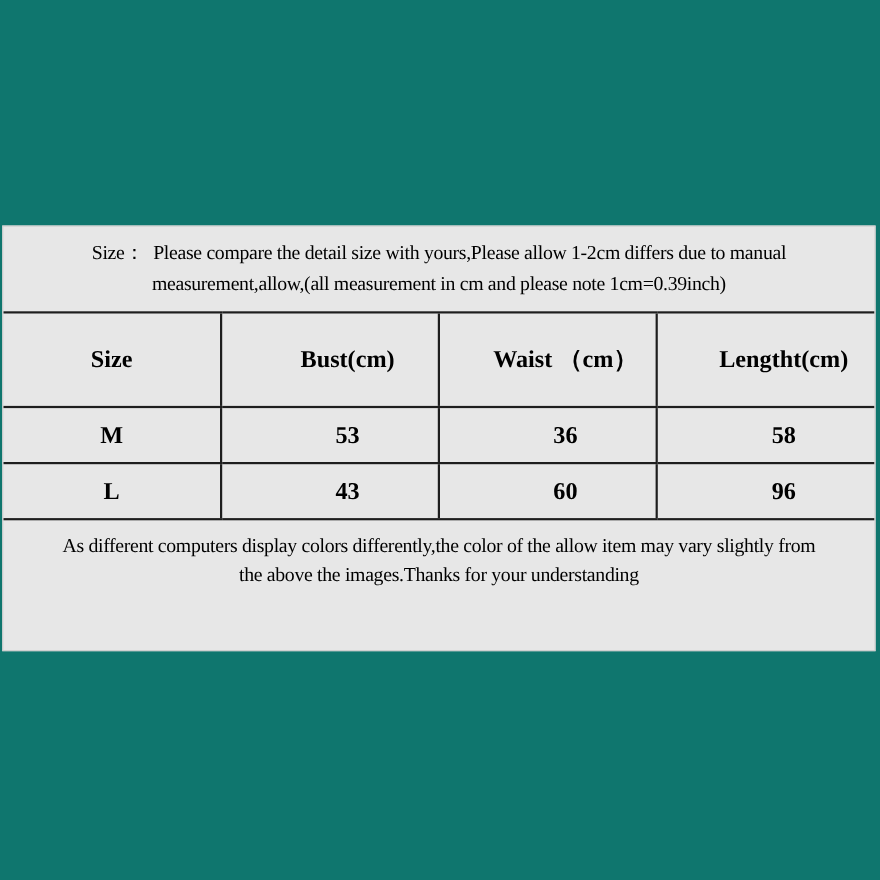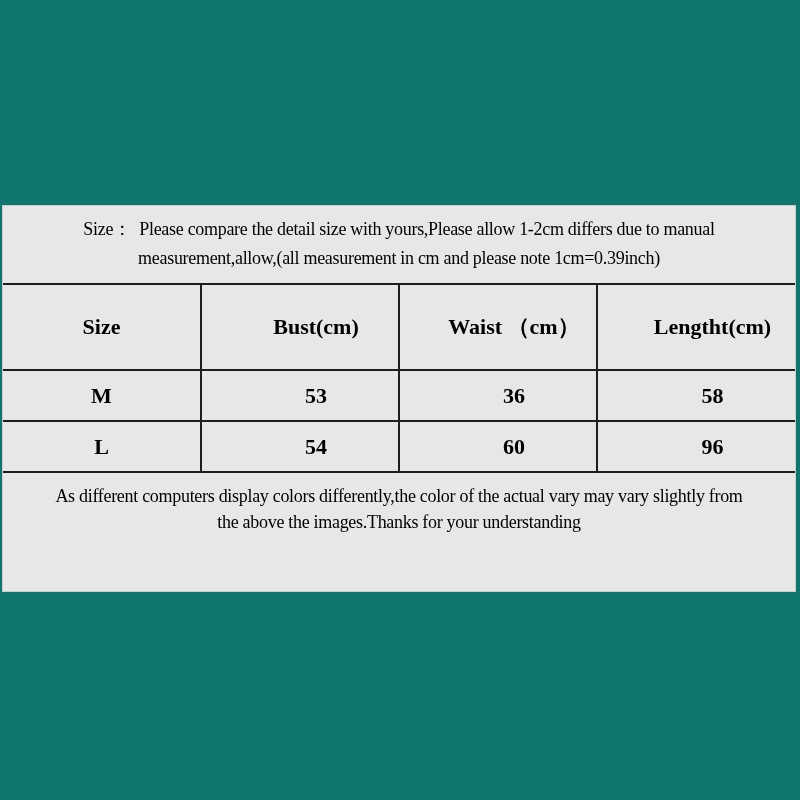--- a/index.html
+++ b/index.html
@@ -61,26 +61,26 @@
       </thead>
       <tbody>
         <tr>
           <td>M</td>
           <td>53</td>
           <td>36</td>
           <td>58</td>
         </tr>
         <tr>
           <td>L</td>
-          <td>54</td>
+          <td>43</td>
           <td>60</td>
           <td>96</td>
         </tr>
       </tbody>
     </table>
 
     <div class="note">
-      <div class="line">As different computers display colors differently,the color of the actual vary may vary slightly from</div>
+      <div class="line">As different computers display colors differently,the color of the allow item may vary slightly from</div>
       <div class="line">the above the images.Thanks for your understanding</div>
     </div>
 
   </section>
 </div>
 
 </body></html>

